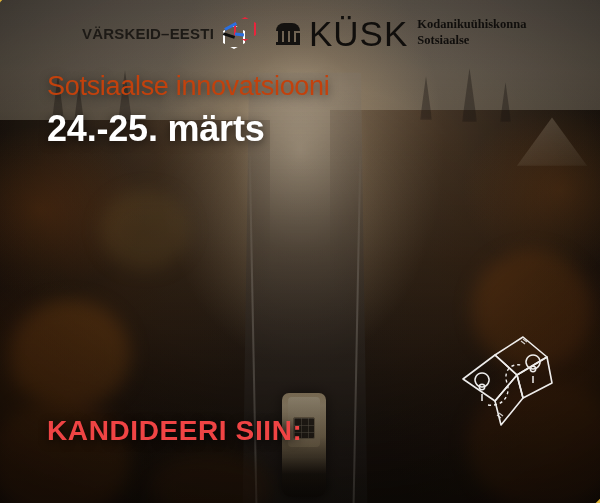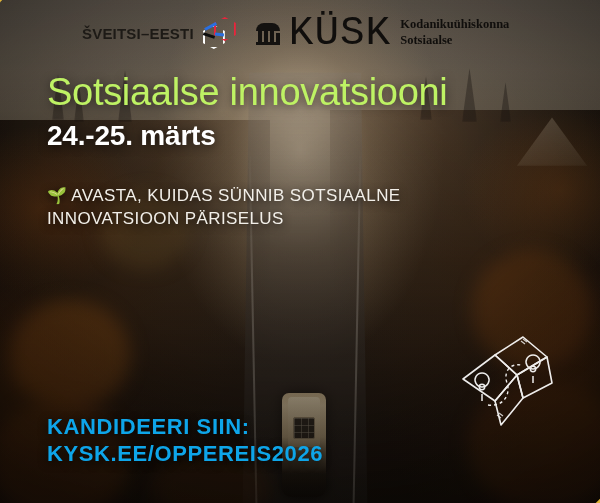--- a/index.html
+++ b/index.html
@@ -160,54 +160,54 @@
   .kusk-icon { position:relative; width:24px; height:24px; }
   .k-roof { position:absolute; left:0; top:2px; width:24px; height:8px;
             background:#141210; border-radius:11px 11px 0 0; }
   .k-col  { position:absolute; bottom:3px; width:4px; background:#141210; }
   .k-col.c1 { left:2px;  height:11px; }
   .k-col.c2 { left:8px;  height:13px; }
   .k-col.c3 { left:14px; height:15px; }
   .k-col.c4 { left:20px; height:9px;  }
   .k-base { position:absolute; left:0; bottom:0; width:24px; height:3px; background:#141210; }
   .kusk-word {
-    font-family:Liberation Mono, monospace;
-    font-size:41px; font-weight:400; color:#100e0c; letter-spacing:1px; line-height:1;
+    font-family:Liberation Sans, sans-serif;
+    font-size:35px; font-weight:400; color:#100e0c; letter-spacing:1px; line-height:1;
   }
   .kusk-sub {
     font-family:"Liberation Serif", serif;
     font-size:12.5px; font-weight:700; color:#100e0c; line-height:1.25;
   }
 
   
   .content { position:absolute; left:47px; top:72px; width:506px; }
 
   .title {
-    font-size:38px; font-weight:300; color:#bef264; line-height:1.06;
+    font-size:27px; font-weight:300; color:#c2410c; line-height:1.06;
     letter-spacing:-0.3px;
     text-shadow:0 2px 10px rgba(0,0,0,0.55);
   }
   .date {
-    font-size:28px; font-weight:700; color:#ffffff; line-height:1.12;
+    font-size:36px; font-weight:700; color:#ffffff; line-height:1.12;
     margin-top:8px; letter-spacing:-0.2px;
     text-shadow:0 2px 10px rgba(0,0,0,0.6);
   }
 
   .bullets { margin-top:32px; }
   .bullet {
     font-size:17px; font-weight:400; color:#f2efe9; line-height:1.36;
     letter-spacing:0.4px; margin-bottom:2px;
     text-shadow:0 2px 8px rgba(0,0,0,0.75);
     max-width:390px;
   }
   .bullet .emo { font-size:16px; margin-right:4px; }
 
   .cta {
     position:absolute; left:47px; top:414px;
-    font-size:22px; font-weight:700; color:#0ea5e9; line-height:1.22;
+    font-size:28px; font-weight:700; color:#ef4444; line-height:1.22;
     letter-spacing:0.6px;
     text-shadow:0 2px 10px rgba(0,0,0,0.8);
   }
 
   
   .mapart { position:absolute; left:455px; top:335px; width:130px; height:100px; opacity:0.92; }
 </style>
 </head>
 <body>
 
@@ -249,21 +249,21 @@
 
     <div class="stripe br s1" style="background:#E0B53A"></div>
     <div class="stripe br s2" style="background:#8C8279"></div>
     <div class="stripe br s3" style="background:#C63A28"></div>
   </div>
 
   <div class="header">
 
     <div class="logo-se">
       <div class="se-text">
-        <div class="se-line1">ŠVEITSI–EESTI</div>
+        <div class="se-line1">VÄRSKEID–EESTI</div>
       </div>
       <div class="se-mark">
         <div class="hexa white"></div>
         <div class="hexa red"></div>
         <div class="blue-bar"></div>
         <div class="black-bar"></div>
         <div class="blue-bar2"></div>
       </div>
     </div>
 
@@ -285,29 +285,25 @@
 
   </div>
 
   <div class="content">
     <div class="title">
       <div>Sotsiaalse innovatsiooni</div>
     </div>
     <div class="date">24.-25. märts</div>
 
     <div class="bullets">
-      <div class="bullet">
-        <span class="emo">🌱</span><span>AVASTA, KUIDAS SÜNNIB SOTSIAALNE INNOVATSIOON PÄRISELUS</span>
-      </div>
     </div>
   </div>
 
   <div class="cta">
     <div>KANDIDEERI SIIN:</div>
-    <div>KYSK.EE/OPPEREIS2026</div>
   </div>
 
   <svg class="mapart" viewBox="0 0 130 100">
     <g fill="none" stroke="#ffffff" stroke-width="1.6" stroke-linejoin="round">
       <path d="M8 44 L40 20 L62 40 L40 66 Z"></path>
       <path d="M40 20 L68 2 L92 22 L62 40 Z"></path>
       <path d="M62 40 L92 22 L97 48 L68 63 Z"></path>
       <path d="M40 66 L62 40 L68 63 L46 90 Z"></path>
     </g>
     <g fill="none" stroke="#ffffff" stroke-width="1.4" stroke-dasharray="3 3">

